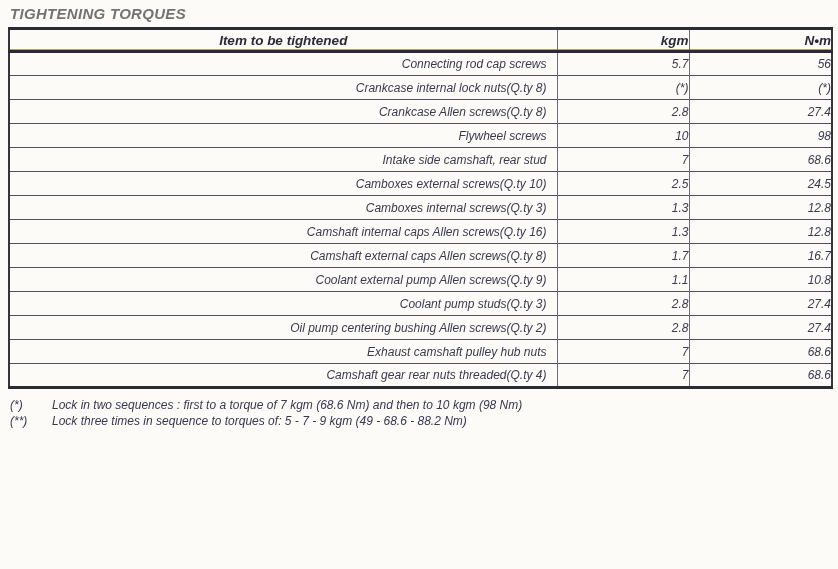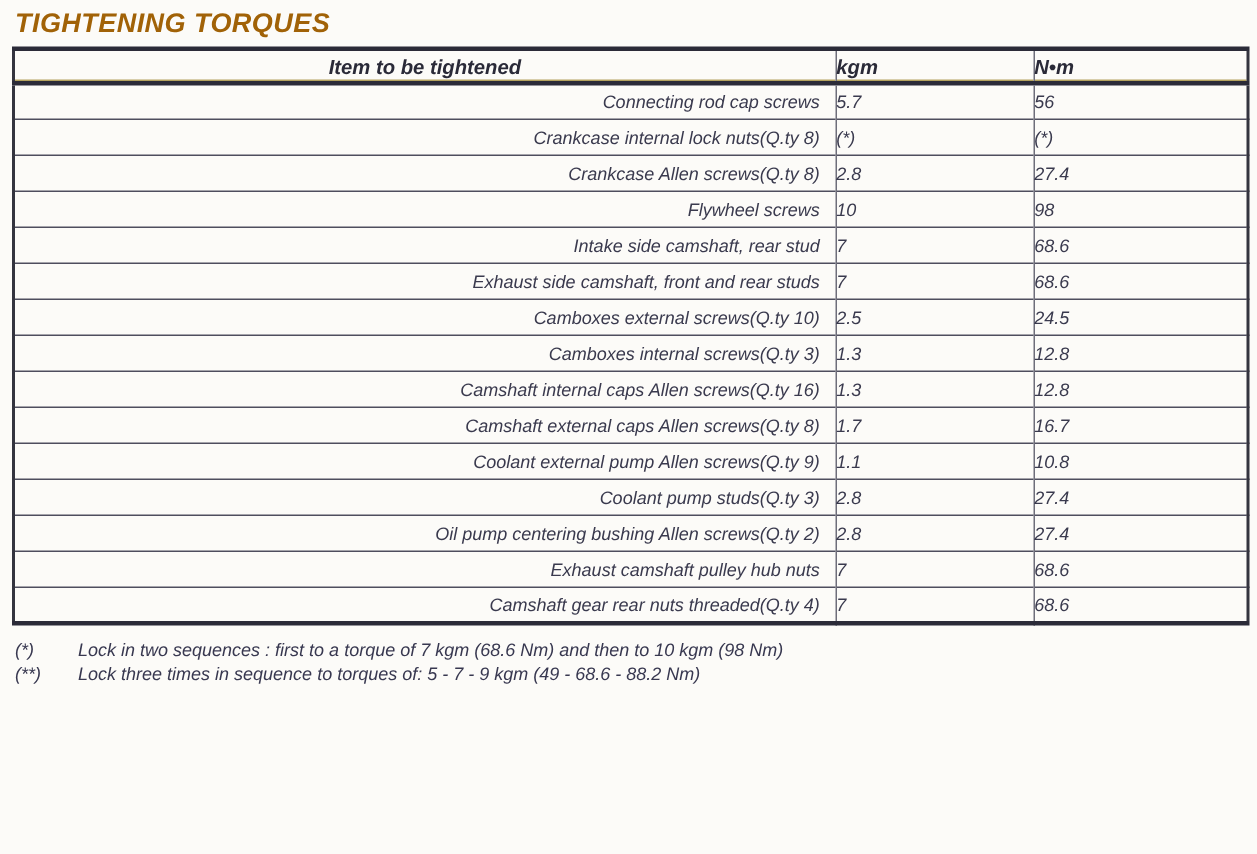--- a/index.html
+++ b/index.html
@@ -9,24 +9,24 @@
     height: 569px;
     background: #fcfbf8;
     font-family: "Liberation Sans", sans-serif;
     font-style: italic;
     color: #36364a;
     padding: 5px 7px 0 8px;
     position: relative;
     overflow: hidden;
   }
   .doc-title {
-    font-size: 18px;
+    font-size: 15px;
     font-weight: bold;
     font-style: italic;
-    color: #a16207;
+    color: #737373;
     letter-spacing: 0.3px;
     padding-left: 2px;
     margin-bottom: 5px;
   }
   table.torque-table {
     width: 823px;
     border-collapse: collapse;
     table-layout: fixed;
   }
   table.torque-table col.c-item { width: 548px; }
@@ -54,21 +54,21 @@
   }
   tbody td {
     border-top: 1.5px solid #4e4e5e;
     height: 24px;
     font-size: 12px;
     vertical-align: middle;
     color: #3a3a4e;
   }
   td.kgm-cell, td.nm-cell, th.kgm-head, th.nm-head {
     border-left: 1.5px solid #6e6e7a;
-    text-align: left;
+    text-align: right;
   }
   td.item-cell {
     padding: 0 10px 0 12px;
   }
   td.item-cell .cellwrap {
     display: flex;
     justify-content: flex-end;
     align-items: center;
   }
   .footnotes {
@@ -154,30 +154,20 @@
               <span>Intake side camshaft, rear stud</span>
               <span></span>
             </div>
           </td>
           <td class="kgm-cell">7</td>
           <td class="nm-cell">68.6</td>
         </tr>
         <tr>
           <td class="item-cell">
             <div class="cellwrap">
-              <span>Exhaust side camshaft, front and rear studs</span>
-              <span></span>
-            </div>
-          </td>
-          <td class="kgm-cell">7</td>
-          <td class="nm-cell">68.6</td>
-        </tr>
-        <tr>
-          <td class="item-cell">
-            <div class="cellwrap">
               <span>Camboxes external screws</span>
               <span>(Q.ty 10)</span>
             </div>
           </td>
           <td class="kgm-cell">2.5</td>
           <td class="nm-cell">24.5</td>
         </tr>
         <tr>
           <td class="item-cell">
             <div class="cellwrap">

